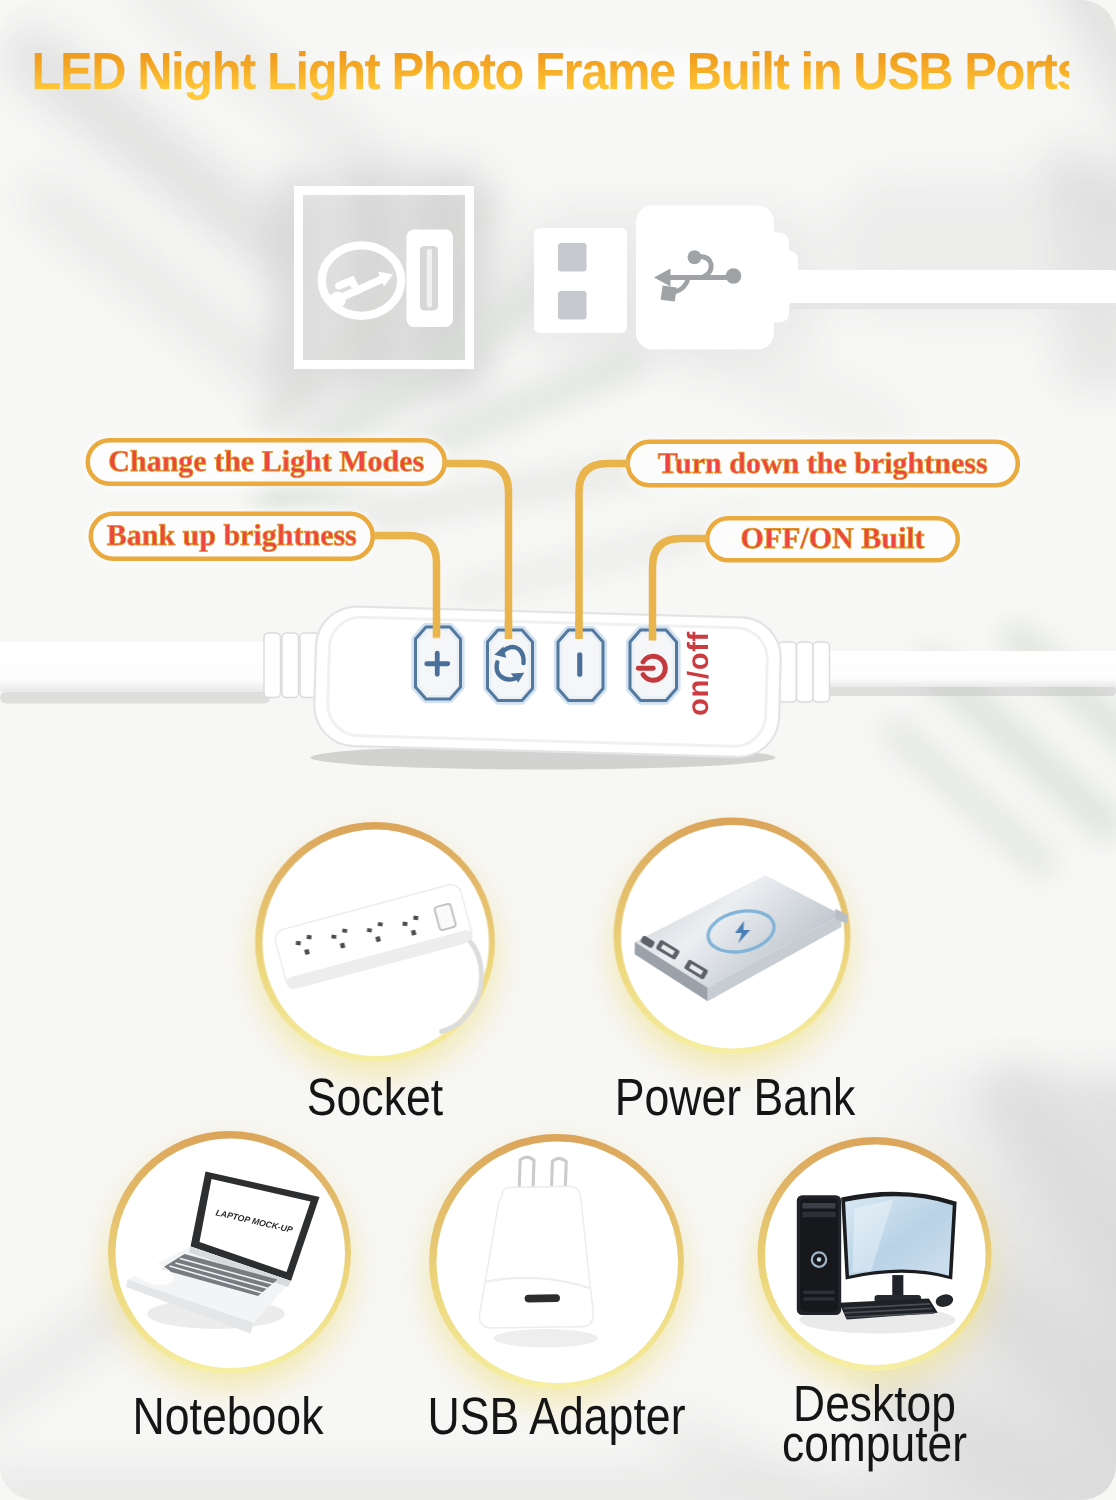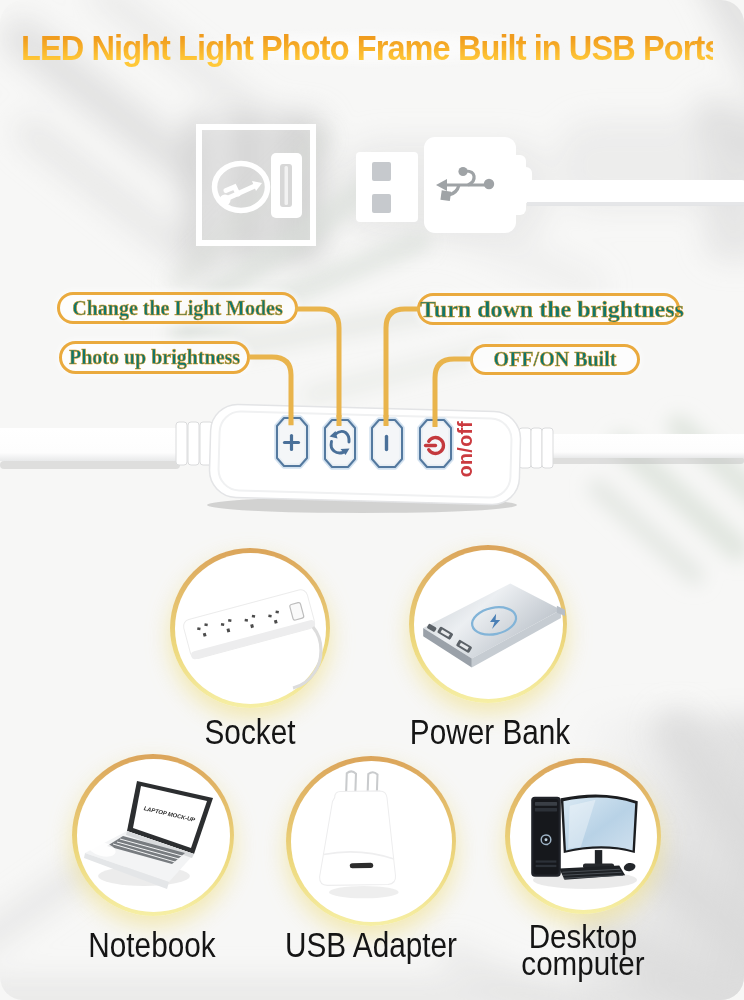--- a/index.html
+++ b/index.html
@@ -8,21 +8,21 @@
   .abs{position:absolute;}
   .title{
     left:-5px;top:28px;width:744px;text-align:center;white-space:nowrap;
     font-weight:bold;font-size:35px;letter-spacing:-1px;transform:scaleX(0.93);transform-origin:center;
     background:linear-gradient(180deg,#f09c1e 25%,#ffc838 80%);
     -webkit-background-clip:text;background-clip:text;color:transparent;
   }
   .pill{
     box-sizing:border-box;border:3.5px solid #eaaa3e;border-radius:20px;
     background:rgba(255,255,255,0.75);
-    color:#0f766e;font-family:"Liberation Serif",serif;font-weight:bold;-webkit-text-stroke:0.55px #e19a20;
+    color:#ef4444;font-family:"Liberation Serif",serif;font-weight:bold;-webkit-text-stroke:0.55px #e19a20;
     text-align:center;white-space:nowrap;
     box-shadow:0 0 8px rgba(255,255,255,0.9);
   }
   .ring{border-radius:50%;}
   .ringin{position:absolute;background:#fff;border-radius:50%;}
   .clabel{position:absolute;color:#151515;text-align:center;white-space:nowrap;font-size:35px;transform:scaleX(0.85);transform-origin:center;}
 </style>
 </head>
 <body>
 <div id="stage">
@@ -117,22 +117,22 @@
         <path d="M459 75 q-2 8 -10 10"></path>
       </g>
       <path d="M436 75 l11 -6 v12 z" fill="#9fa3a6"></path>
       <circle cx="463" cy="61.5" r="4.6" fill="#9fa3a6"></circle>
       <rect x="441" y="81" width="9.5" height="9.5" fill="#9fa3a6" transform="rotate(8 446 86)"></rect>
       <circle cx="489" cy="74" r="5.2" fill="#9fa3a6"></circle>
     </g>
   </svg>
 
   <div class="abs pill" style="left:57px;top:292px;width:241px;height:32px;font-size:20px;line-height:26px;">Change the Light Modes</div>
-  <div class="abs pill" style="left:59px;top:341px;width:191px;height:33px;font-size:20px;line-height:27px;">Photo up brightness</div>
-  <div class="abs pill" style="left:417px;top:293px;width:263px;height:32px;font-size:24px;line-height:26px;">Turn down the brightness</div>
+  <div class="abs pill" style="left:59px;top:341px;width:191px;height:33px;font-size:20px;line-height:27px;">Bank up brightness</div>
+  <div class="abs pill" style="left:417px;top:293px;width:263px;height:32px;font-size:20px;line-height:26px;">Turn down the brightness</div>
   <div class="abs pill" style="left:470px;top:344px;width:170px;height:31px;font-size:20px;line-height:25px;">OFF/ON Built</div>
 
   <div class="abs" style="left:0;top:395px;width:744px;height:130px;">
     <svg width="744" height="130" viewBox="0 0 744 130">
       <defs>
         <linearGradient id="cgrad" x1="0" y1="0" x2="0" y2="1">
           <stop offset="0" stop-color="#ffffff"></stop>
           <stop offset="0.75" stop-color="#fdfdfd"></stop>
           <stop offset="1" stop-color="#e8e9ea"></stop>
         </linearGradient>

